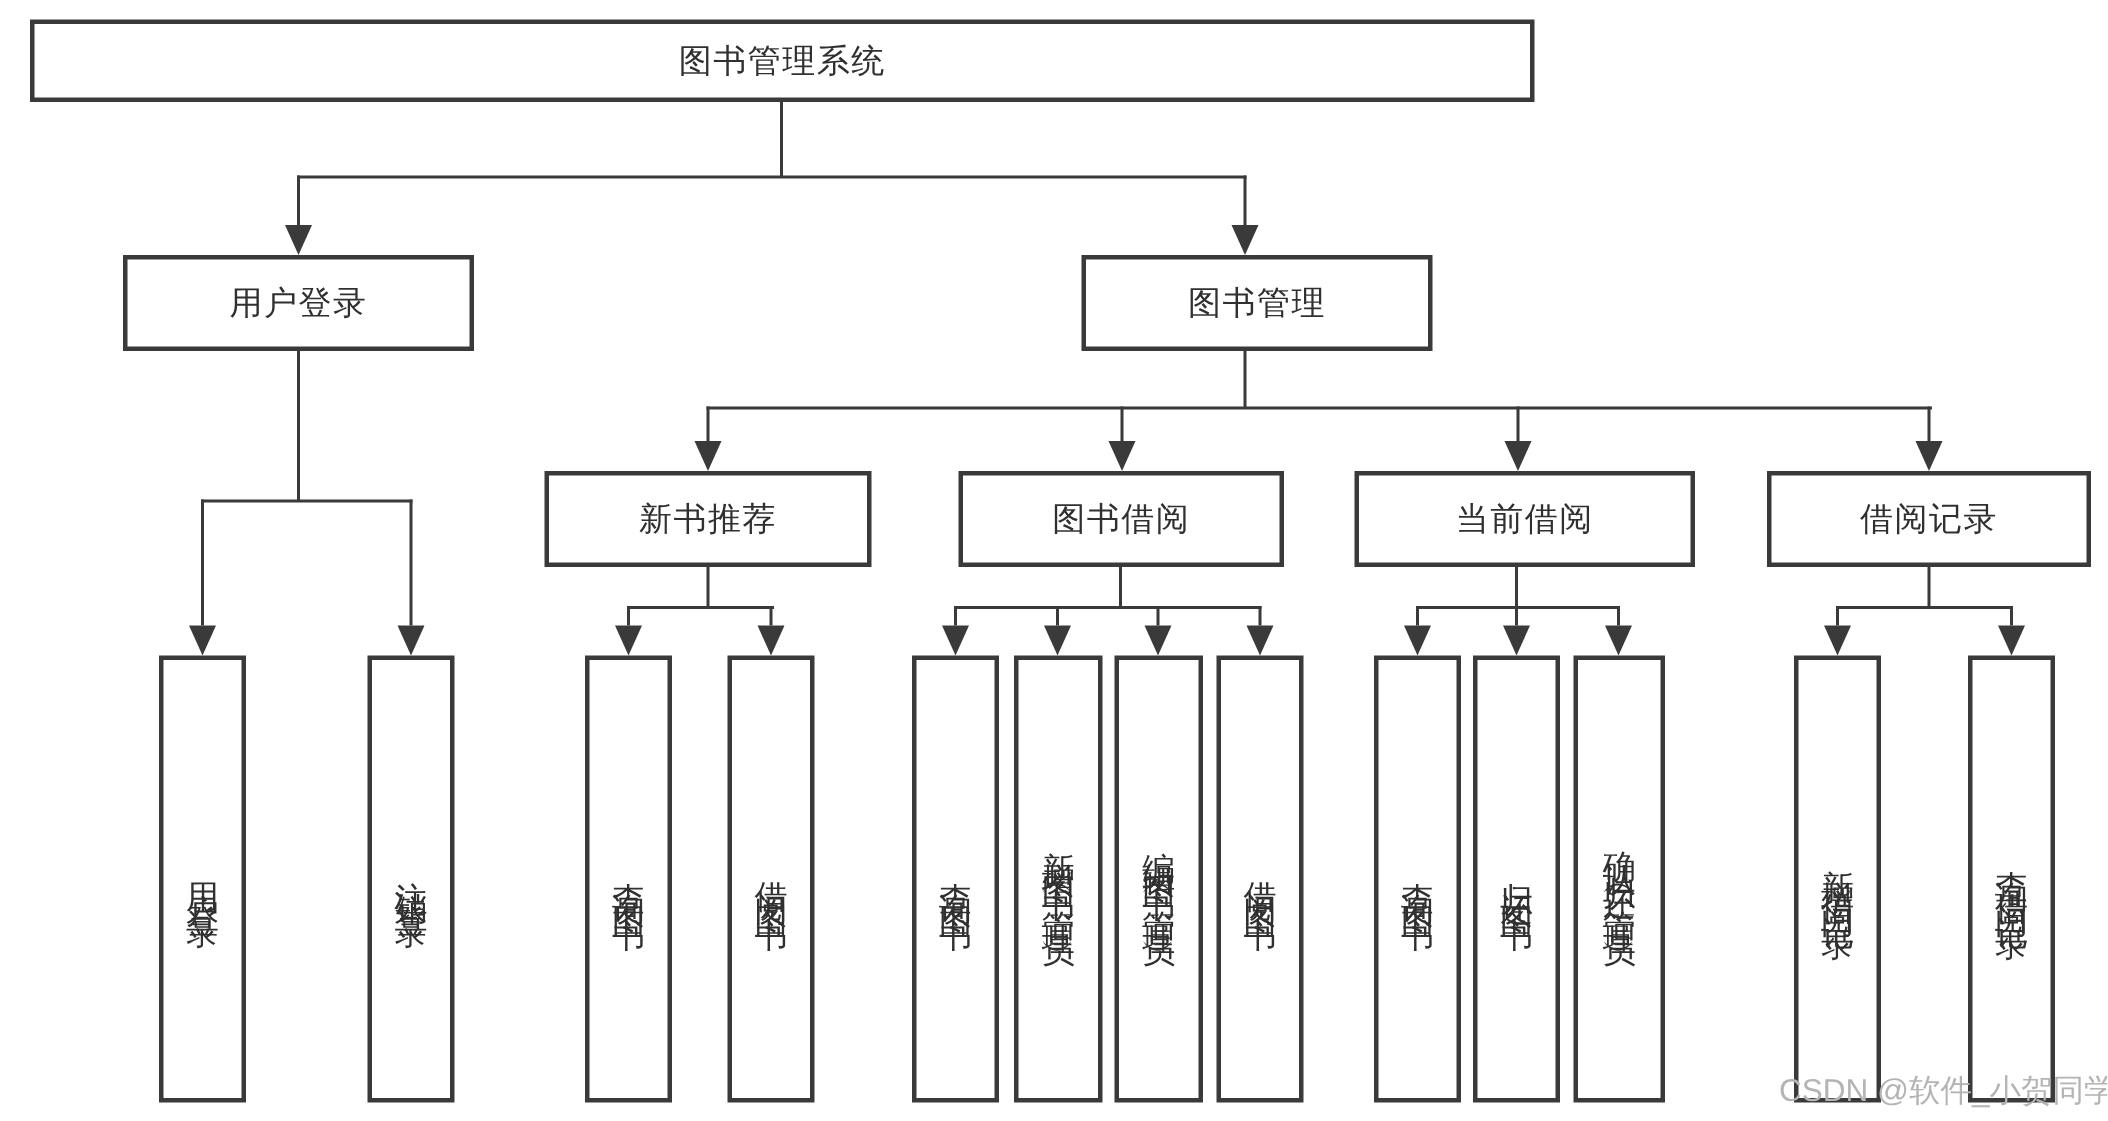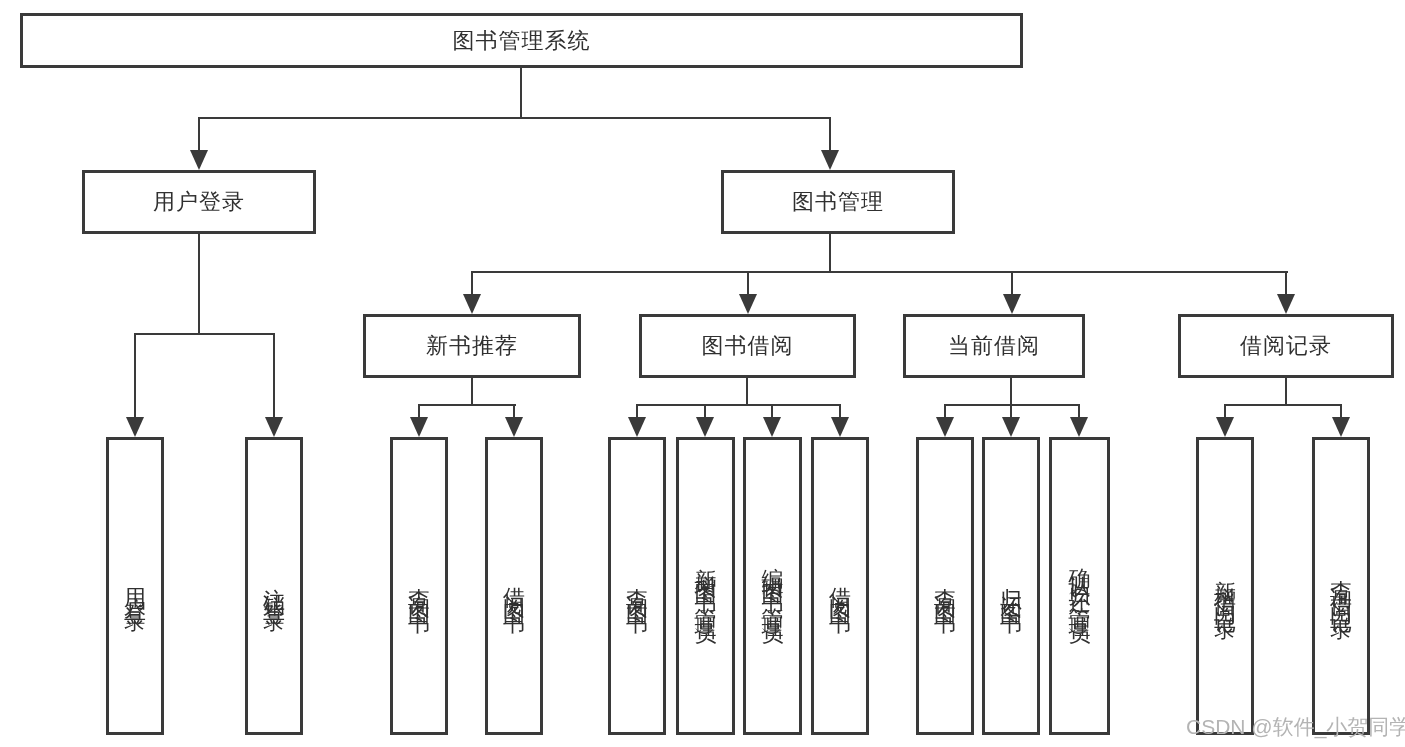--- a/index.html
+++ b/index.html
@@ -137,21 +137,21 @@
   </div>
 
   <div class="box" style="left:639px;top:314px;width:217px;height:64px">
     <span class="hlabel">图书借阅</span>
   </div>
 
   <div class="box" style="left:363px;top:314px;width:218px;height:64px">
     <span class="hlabel">新书推荐</span>
   </div>
 
-  <div class="box" style="left:903px;top:314px;width:182px;height:64px">
+  <div class="box" style="left:903px;top:314px;width:227px;height:64px">
     <span class="hlabel">当前借阅</span>
   </div>
 
   <div class="box" style="left:1178px;top:314px;width:216px;height:64px">
     <span class="hlabel">借阅记录</span>
   </div>
 
   <div class="box" style="left:106px;top:437px;width:58px;height:298px">
     <span class="vtext">用户登录</span>
   </div>

